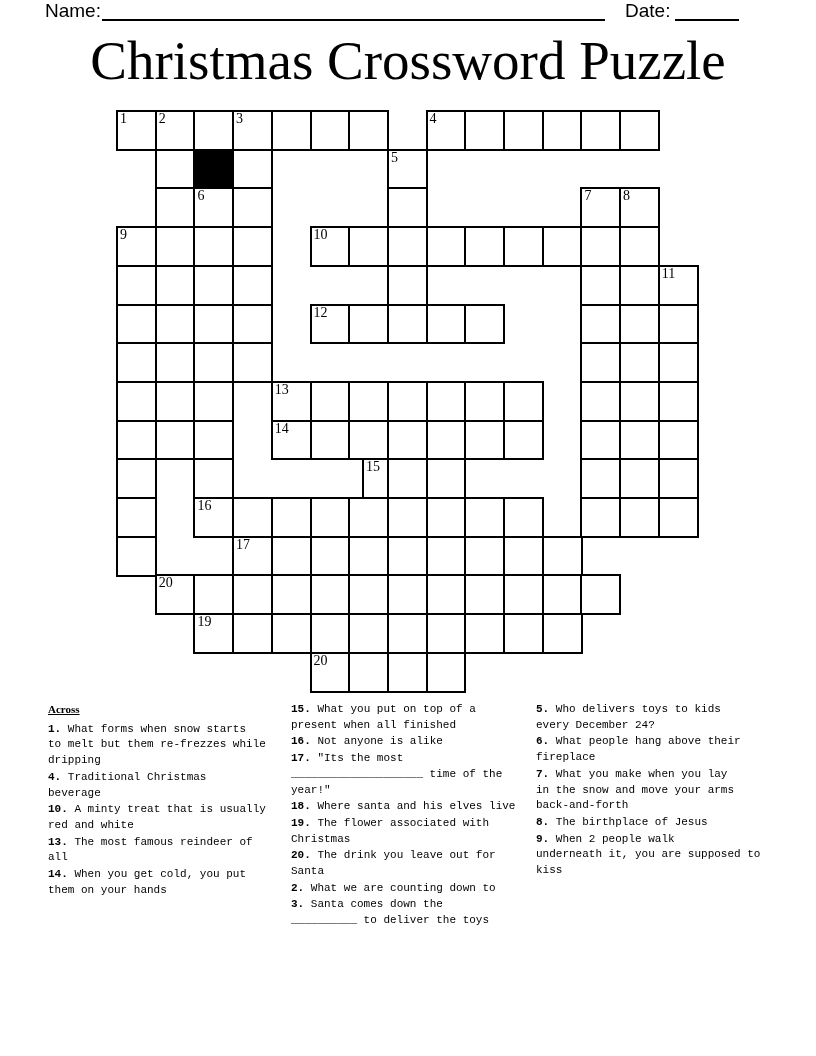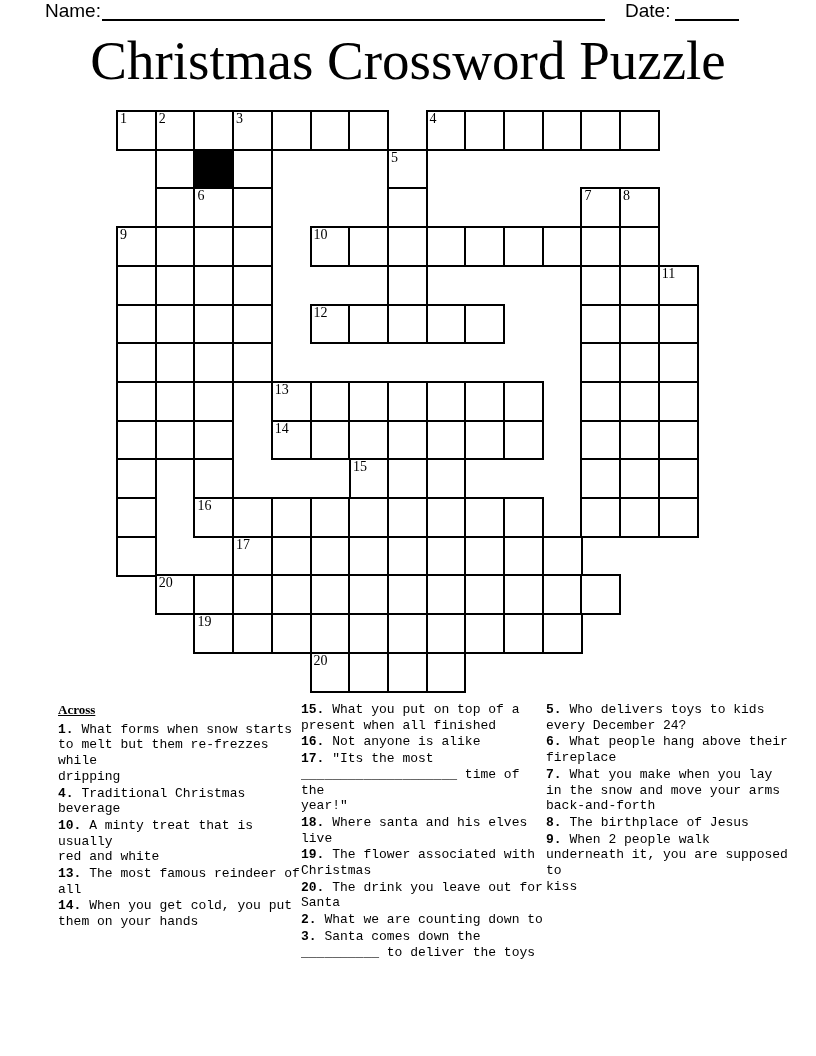--- a/index.html
+++ b/index.html
@@ -33,21 +33,21 @@
     box-sizing:border-box; border:2.2px solid #000; background:#fff;
   }
   .cell.black { background:#000; }
   .cellnum {
     position:absolute; top:-1px; left:2px;
     font-family:"Liberation Serif", serif; font-size:14px; line-height:15px;
   }
   
   .clue-col {
     position:absolute; top:702px;
-    font-family:"Liberation Serif", serif; font-size:13px; line-height:15.7px;margin-left:10px;
+    font-family:"Liberation Serif", serif; font-size:11px; line-height:15.7px;
   }
   #clue-col-0 { left:48px;  width:250px; }
   #clue-col-1 { left:291px; width:245px; }
   #clue-col-2 { left:536px; width:245px; }
   .clue-heading { font-weight:bold; text-decoration:underline; margin-bottom:4px; }
   .clue { margin-bottom:1px;font-family:Liberation Mono, monospace; }
   .clue-num { font-weight:bold; }
   .clue-text { white-space:pre-line; }
 </style>
 </head>
@@ -176,21 +176,21 @@
       <div class="cell" style="left: 232.2px; top: 309.6px;"></div>
       <div class="cell" style="left: 270.9px; top: 309.6px;"></div>
       <div class="cell" style="left: 309.6px; top: 309.6px;"></div>
       <div class="cell" style="left: 348.3px; top: 309.6px;"></div>
       <div class="cell" style="left: 387px; top: 309.6px;"></div>
       <div class="cell" style="left: 464.4px; top: 309.6px;"></div>
       <div class="cell" style="left: 503.1px; top: 309.6px;"></div>
       <div class="cell" style="left: 541.8px; top: 309.6px;"></div>
       <div class="cell" style="left: 0px; top: 348.3px;"></div>
       <div class="cell" style="left: 77.4px; top: 348.3px;"></div>
-      <div class="cell" style="left: 233px; top: 348.3px;">
+      <div class="cell" style="left: 246px; top: 348.3px;">
         <span class="cellnum">15</span>
       </div>
       <div class="cell" style="left: 270.9px; top: 348.3px;"></div>
       <div class="cell" style="left: 309.6px; top: 348.3px;"></div>
       <div class="cell" style="left: 464.4px; top: 348.3px;"></div>
       <div class="cell" style="left: 503.1px; top: 348.3px;"></div>
       <div class="cell" style="left: 541.8px; top: 348.3px;"></div>
       <div class="cell" style="left: 0px; top: 387px;"></div>
       <div class="cell" style="left: 77.4px; top: 387px;">
         <span class="cellnum">16</span>

